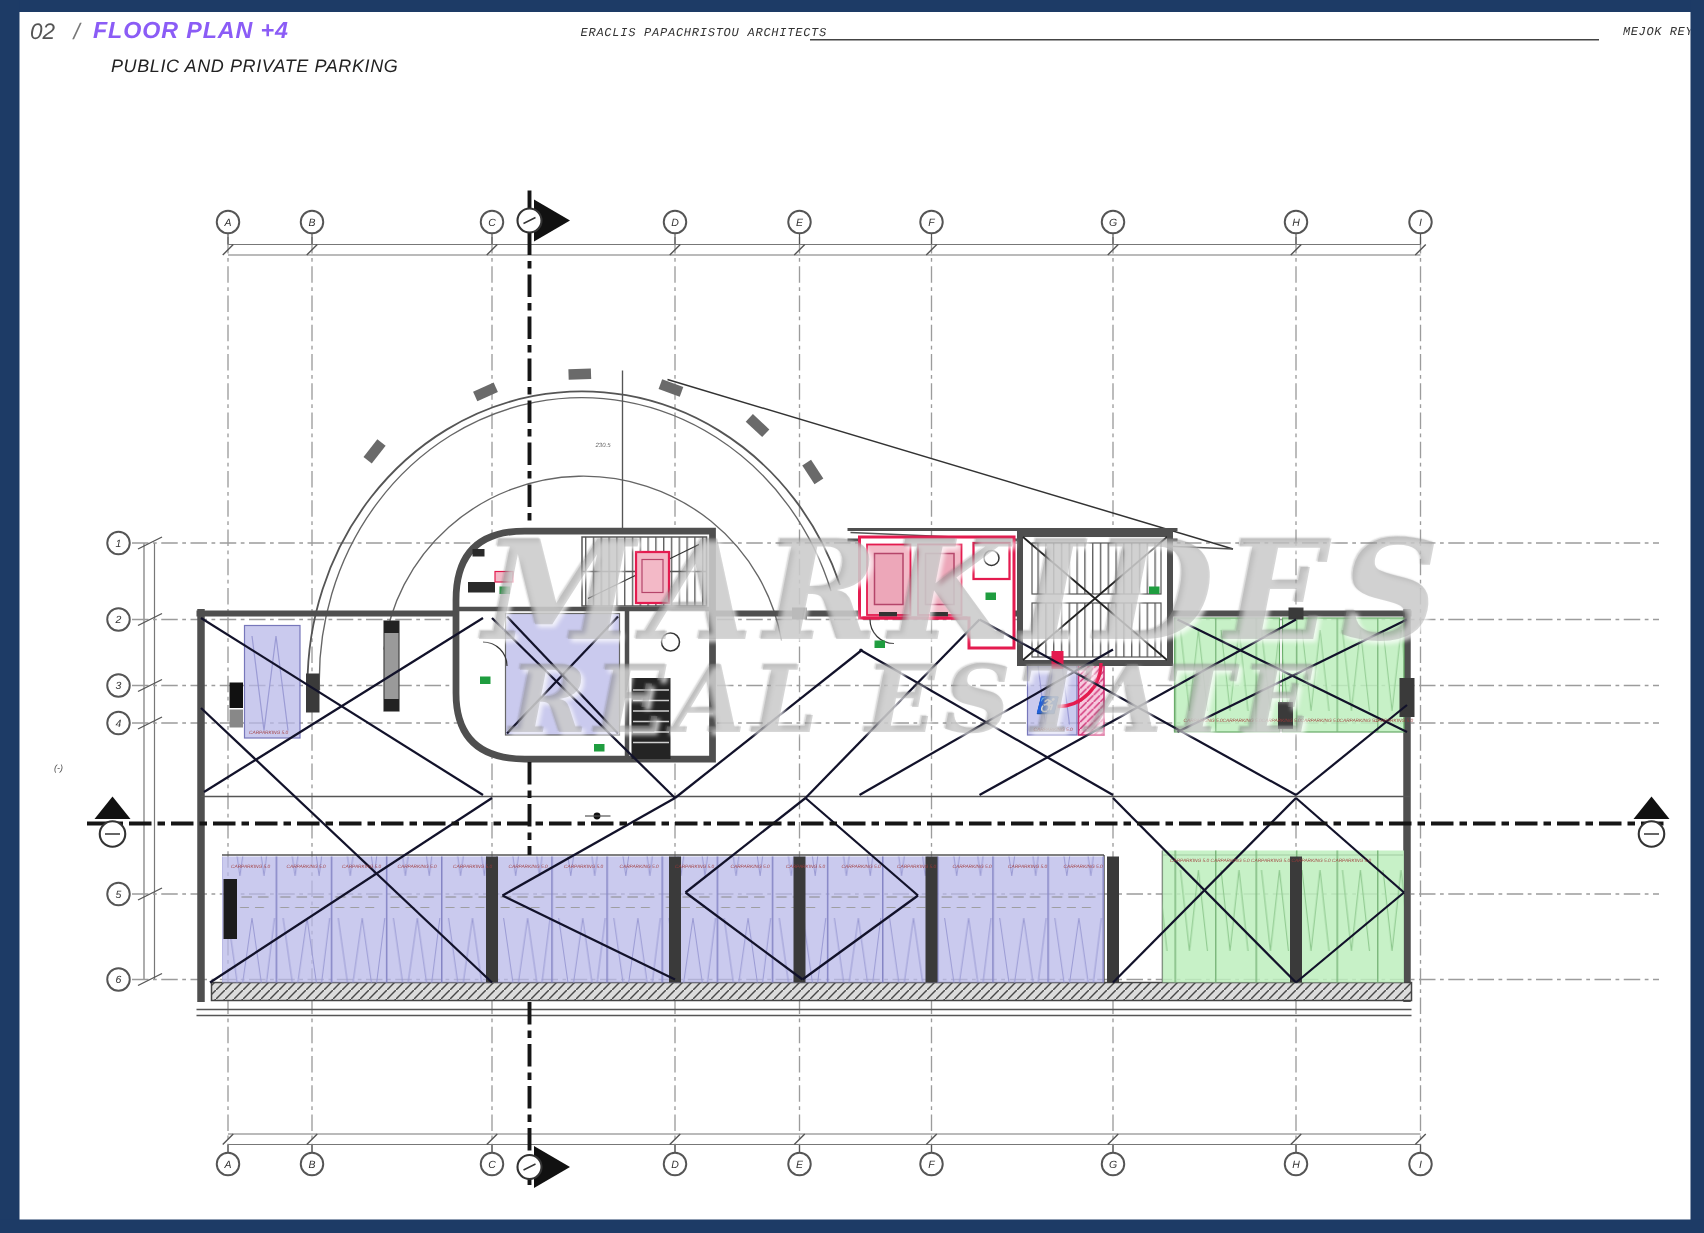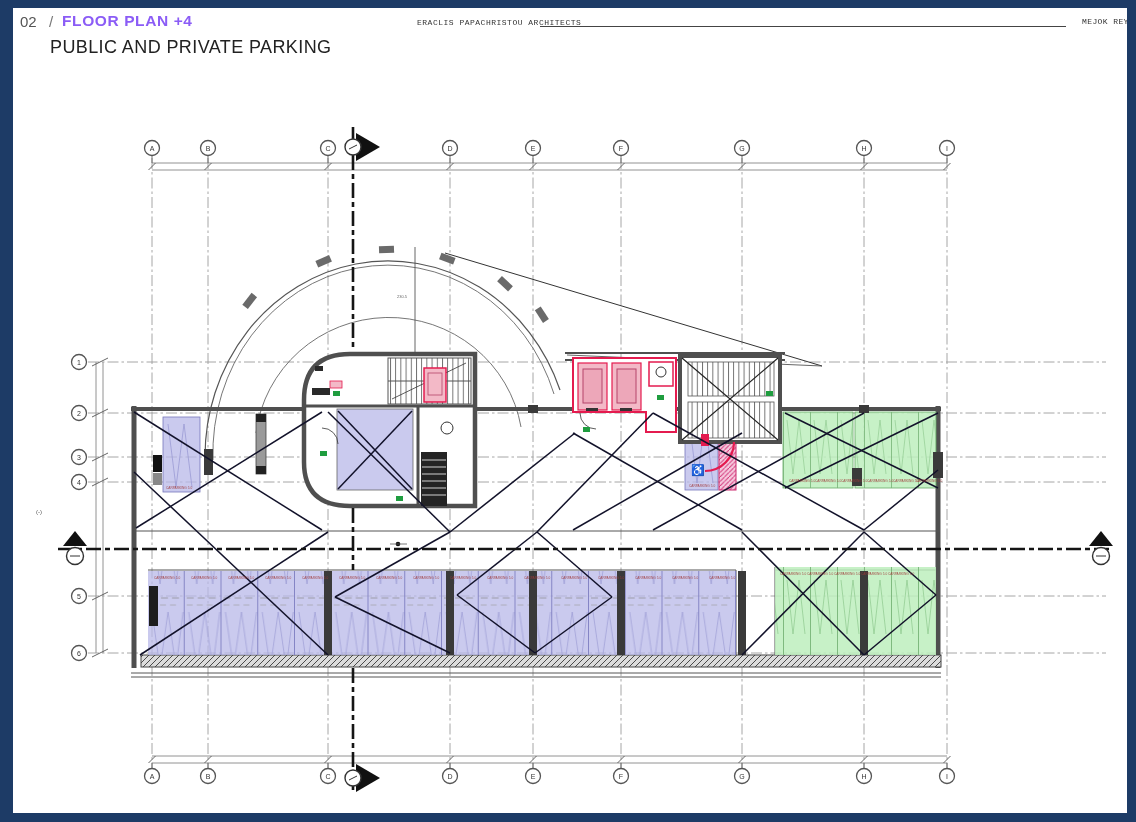--- a/index.html
+++ b/index.html
@@ -1,29 +1,29 @@
 <!DOCTYPE html>
 <html style="--navy: #1d3b66; --lavender: #b8b8e8; --green: #bdeebd; --pink: #f3b9c7; --red: #e41b4f; --exitg: #1f9d3f;"><head>
 <meta charset="utf-8">
 <style>
   html,body{margin:0;padding:0;background:#fff;}
   #stage{position:relative;width:1136px;height:822px;background:#fff;overflow:hidden;
-         font-family:"Liberation Sans",sans-serif;}
+         font-family:"Liberation Sans",sans-serif;font-style:italic;}
   .frame{position:absolute;background:var(--navy,#1d3b66);z-index:50;}
   #frame-top{left:0;top:0;width:1136px;height:8px;}
   #frame-left{left:0;top:0;width:13px;height:822px;}
   #frame-right{left:1127px;top:0;width:9px;height:822px;}
   #frame-bottom{left:0;top:813px;width:1136px;height:9px;}
   
   #hdr{position:absolute;left:0;top:0;width:1136px;height:60px;z-index:10;}
   #sheet-no{position:absolute;left:20px;top:13px;font-size:15px;color:#555;}
   #sheet-slash{position:absolute;left:49px;top:13px;font-size:15px;color:#777;}
   #page-title{position:absolute;left:62px;top:12px;font-size:15.5px;font-weight:bold;color:#8b5cf6;letter-spacing:.6px;}
-  #page-subtitle{position:absolute;left:50px;top:37px;font-size:18px;color:#222;letter-spacing:.4px;}
-  #architect{position:absolute;left:417px;top:18px;font-size:8px;color:#333;
+  #page-subtitle{position:absolute;left:74px;top:37px;font-size:12px;color:#222;letter-spacing:.4px;}
+  #architect{position:absolute;left:387px;top:18px;font-size:8px;color:#333;
              font-family:"Liberation Mono",monospace;letter-spacing:.5px;}
   #hdr-rule{position:absolute;left:540px;top:26px;width:526px;height:1px;background:#444;}
   #project{position:absolute;left:1082px;top:17px;width:45px;overflow:hidden;white-space:nowrap;
            font-size:8px;color:#333;font-family:"Liberation Mono",monospace;letter-spacing:.4px;}
   
   #wm{position:absolute;left:322px;top:348px;z-index:40;pointer-events:none;
       font-family:"DejaVu Serif",serif;font-weight:bold;color:rgba(150,150,150,.38);
       text-shadow:2px 2px 3px rgba(255,255,255,.75),-1px -1px 1px rgba(110,110,110,.28);}
   #wm .l1{font-size:92px;letter-spacing:7px;line-height:1;}
   #wm .l2{font-size:62px;letter-spacing:5px;line-height:1;margin-top:-4px;margin-left:18px;}
@@ -411,18 +411,22 @@
         <text x="815" y="481.5" class="micro">CARPARKING 5.0</text>
         <text x="841" y="481.5" class="micro">CARPARKING 5.0</text>
         <text x="867" y="481.5" class="micro">CARPARKING 5.0</text>
         <text x="893" y="481.5" class="micro">CARPARKING 5.0</text>
         <text x="916" y="481.5" class="micro">CARPARKING 5.0</text>
         <text x="166" y="489" class="micro">CARPARKING 5.0</text>
         <text x="689" y="487" class="micro">CARPARKING 5.0</text>
       </g>
   </svg>
 
+  <div id="wm">
+    <div class="l1">MARKIDES</div>
+    <div class="l2">REAL ESTATE</div>
+  </div>
 
   <div class="frame" id="frame-top"></div>
   <div class="frame" id="frame-left"></div>
   <div class="frame" id="frame-right"></div>
   <div class="frame" id="frame-bottom"></div>
 </div>
 
 </body></html>

